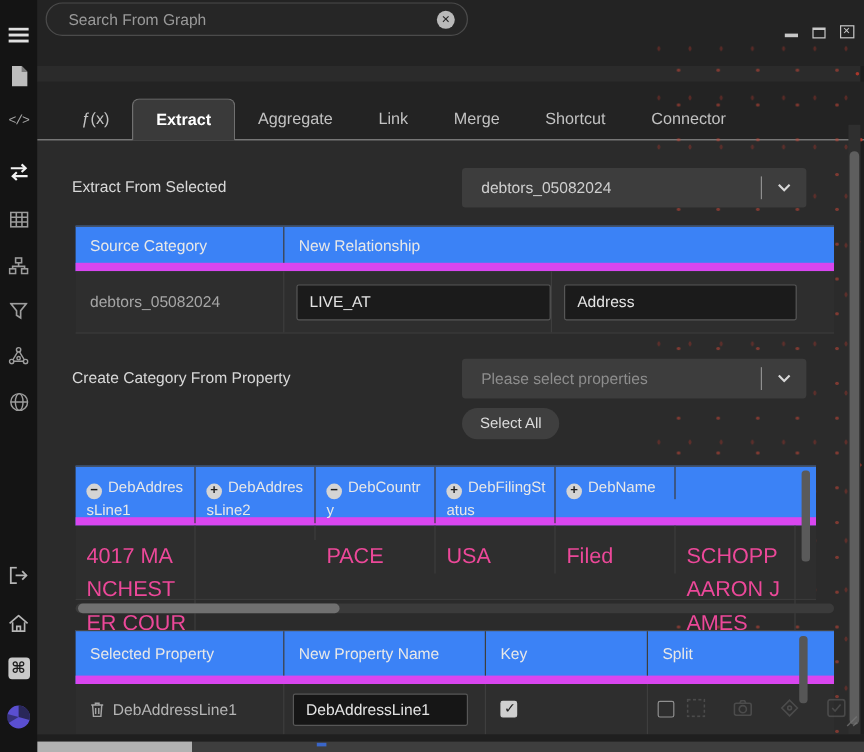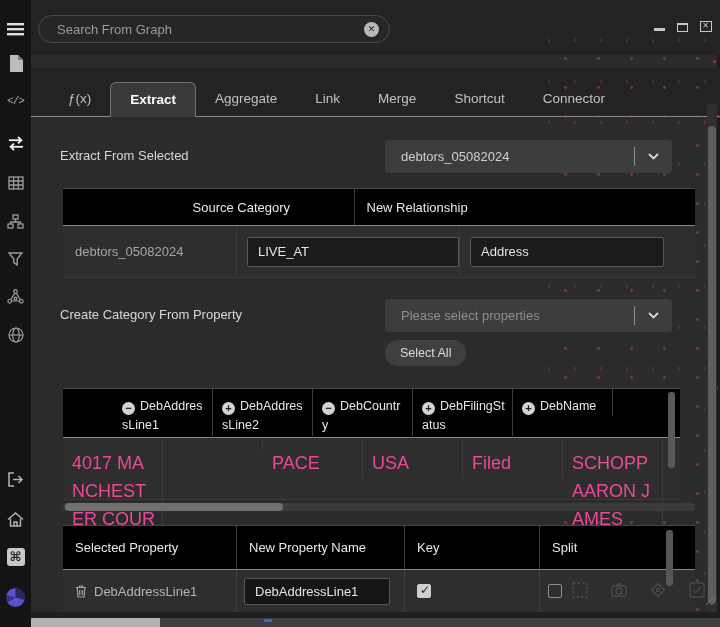--- a/index.html
+++ b/index.html
@@ -16,21 +16,21 @@
 
   
   .sidebar{position:absolute;left:0;top:0;width:31px;height:627px;background:#141414;z-index:6;}
   .side-icon{position:absolute;left:0;width:31px;height:22px;display:flex;align-items:center;justify-content:center;color:#9d9d9d;cursor:pointer;}
   .side-icon svg{display:block;}
   .code-glyph{font-family:"Liberation Mono","DejaVu Sans Mono",monospace;font-size:11px;color:#a8a8a8;letter-spacing:-1px;}
   .cmd-btn{width:18px;height:18px;background:#c9c9c9;border-radius:3px;color:#1d1d1d;font-size:13px;line-height:18px;text-align:center;font-weight:bold;}
 
   
   .titlebar{position:absolute;left:31px;top:0;right:0;height:55px;background:#232323;z-index:0;}
-  .searchbar{position:absolute;left:38px;top:15px;width:352px;height:28px;border:1px solid #4b4b4b;border-radius:15px;
+  .searchbar{position:absolute;left:38px;top:2px;width:352px;height:28px;border:1px solid #4b4b4b;border-radius:15px;
              background:#262626;z-index:3;display:flex;align-items:center;box-sizing:border-box;padding:0 10px 0 16px;}
   .searchbar input{flex:1;background:transparent;border:none;outline:none;color:#cfcfcf;font-size:13px;font-family:inherit;}
   .searchbar input::placeholder{color:#9a9a9a;}
   .clear-btn{width:15px;height:15px;border-radius:50%;background:#b9b9b9;color:#1f1f1f;font-size:9px;font-weight:bold;
              line-height:15px;text-align:center;cursor:pointer;}
   .win-controls{position:absolute;right:8px;top:21px;display:flex;gap:10px;align-items:center;z-index:3;}
   .wc{width:13px;height:11px;display:flex;align-items:flex-end;justify-content:center;cursor:pointer;}
   .wc-min{width:11px;height:3px;background:#c8c8c8;margin-bottom:1px;}
   .wc-max{width:11px;height:9px;border:1.5px solid #c8c8c8;border-top-width:2.5px;box-sizing:border-box;}
   .wc-close{width:12px;height:11px;border:1.5px solid #c8c8c8;box-sizing:border-box;color:#c8c8c8;
@@ -49,21 +49,21 @@
   .dropdown{background:#3d3d3d;border-radius:3px;display:flex;align-items:center;cursor:pointer;box-sizing:border-box;}
   .dd-text{margin-left:16px;font-size:13px;color:#cfcfcf;flex:1;}
   .dd-text.placeholder{color:#8d8d8d;}
   .dd-sep{width:1px;height:19px;background:#8f8f8f;margin-right:13px;}
   .pill-btn{display:inline-flex;align-items:center;background:#3f3f3f;border:none;border-radius:13px;height:26px;
             padding:0 15px;color:#dcdcdc;font-size:12.5px;font-family:inherit;cursor:pointer;}
   .text-input{background:#1b1b1b;border:1px solid #575757;border-radius:2px;color:#e4e4e4;font-size:13px;
               padding:0 10px;font-family:inherit;box-sizing:border-box;outline:none;}
 
   
-  .t-head{display:flex;background:#000000;border-top:1px solid #474747;border-bottom:1px solid #d946ef;box-sizing:border-box;justify-content:center;}
+  .t-head{display:flex;background:#3b82f6;border-top:1px solid #474747;border-bottom:7px solid #d946ef;box-sizing:border-box;}
   .t-row{display:flex;background:#2e2e2e;border-bottom:1px solid #3a3a3a;box-sizing:border-box;}
   .t-cell{box-sizing:border-box;border-right:1px solid #3e3e3e;display:flex;align-items:center;padding-left:12px;}
   .t-cell:last-child{border-right:none;}
   .t-head .t-cell{font-size:13px;color:#e8e8e8;}
   .cell-text{font-size:13px;color:#a6a6a6;}
 
   
   .p-col,.p-cell{box-sizing:border-box;border-right:1px solid #3c3c3c;word-break:break-all;line-height:1.55;}
   .p-col{width:100px;padding:8px 6px 0 9px;font-size:12.5px;color:#e8e8e8;}
   .p-cell{width:100px;padding:12px 6px 0 9px;font-size:18px;color:#ec4899;}

